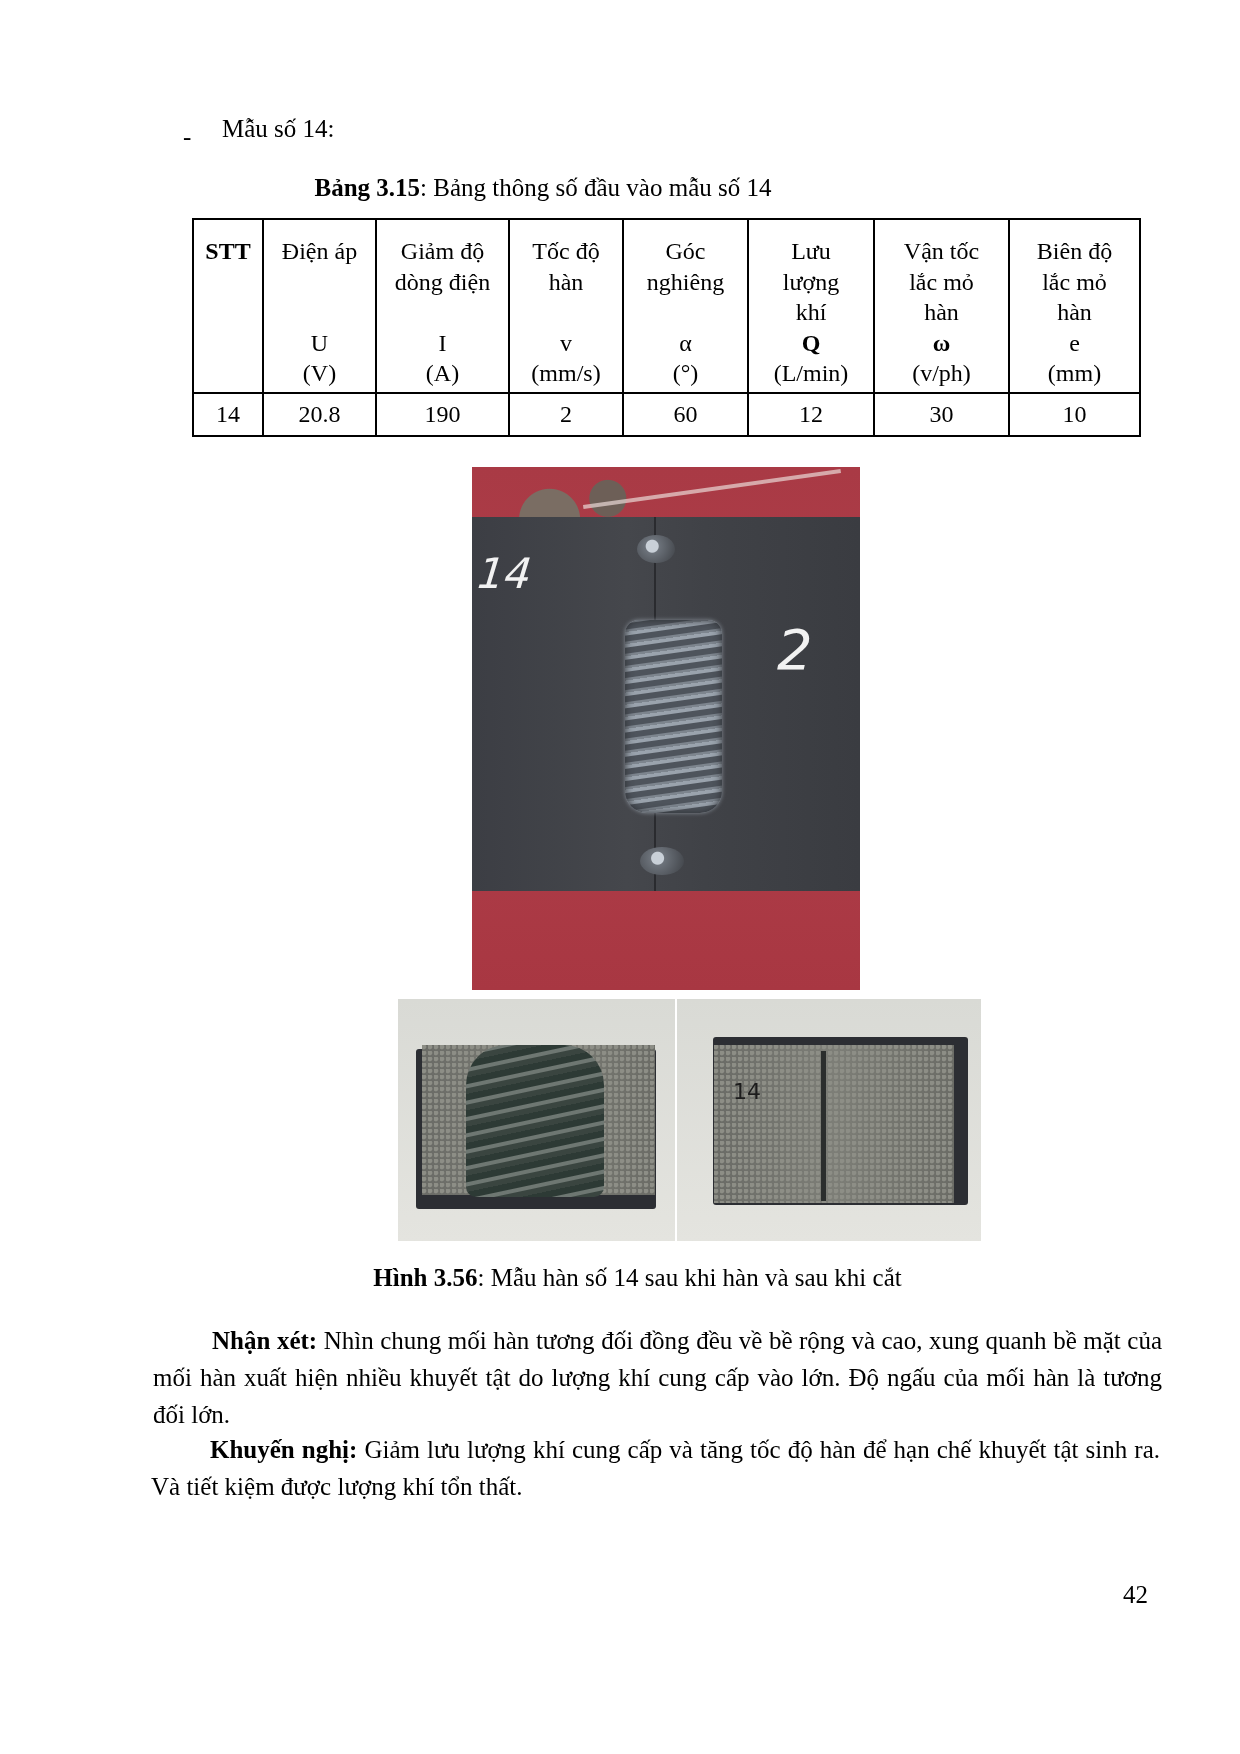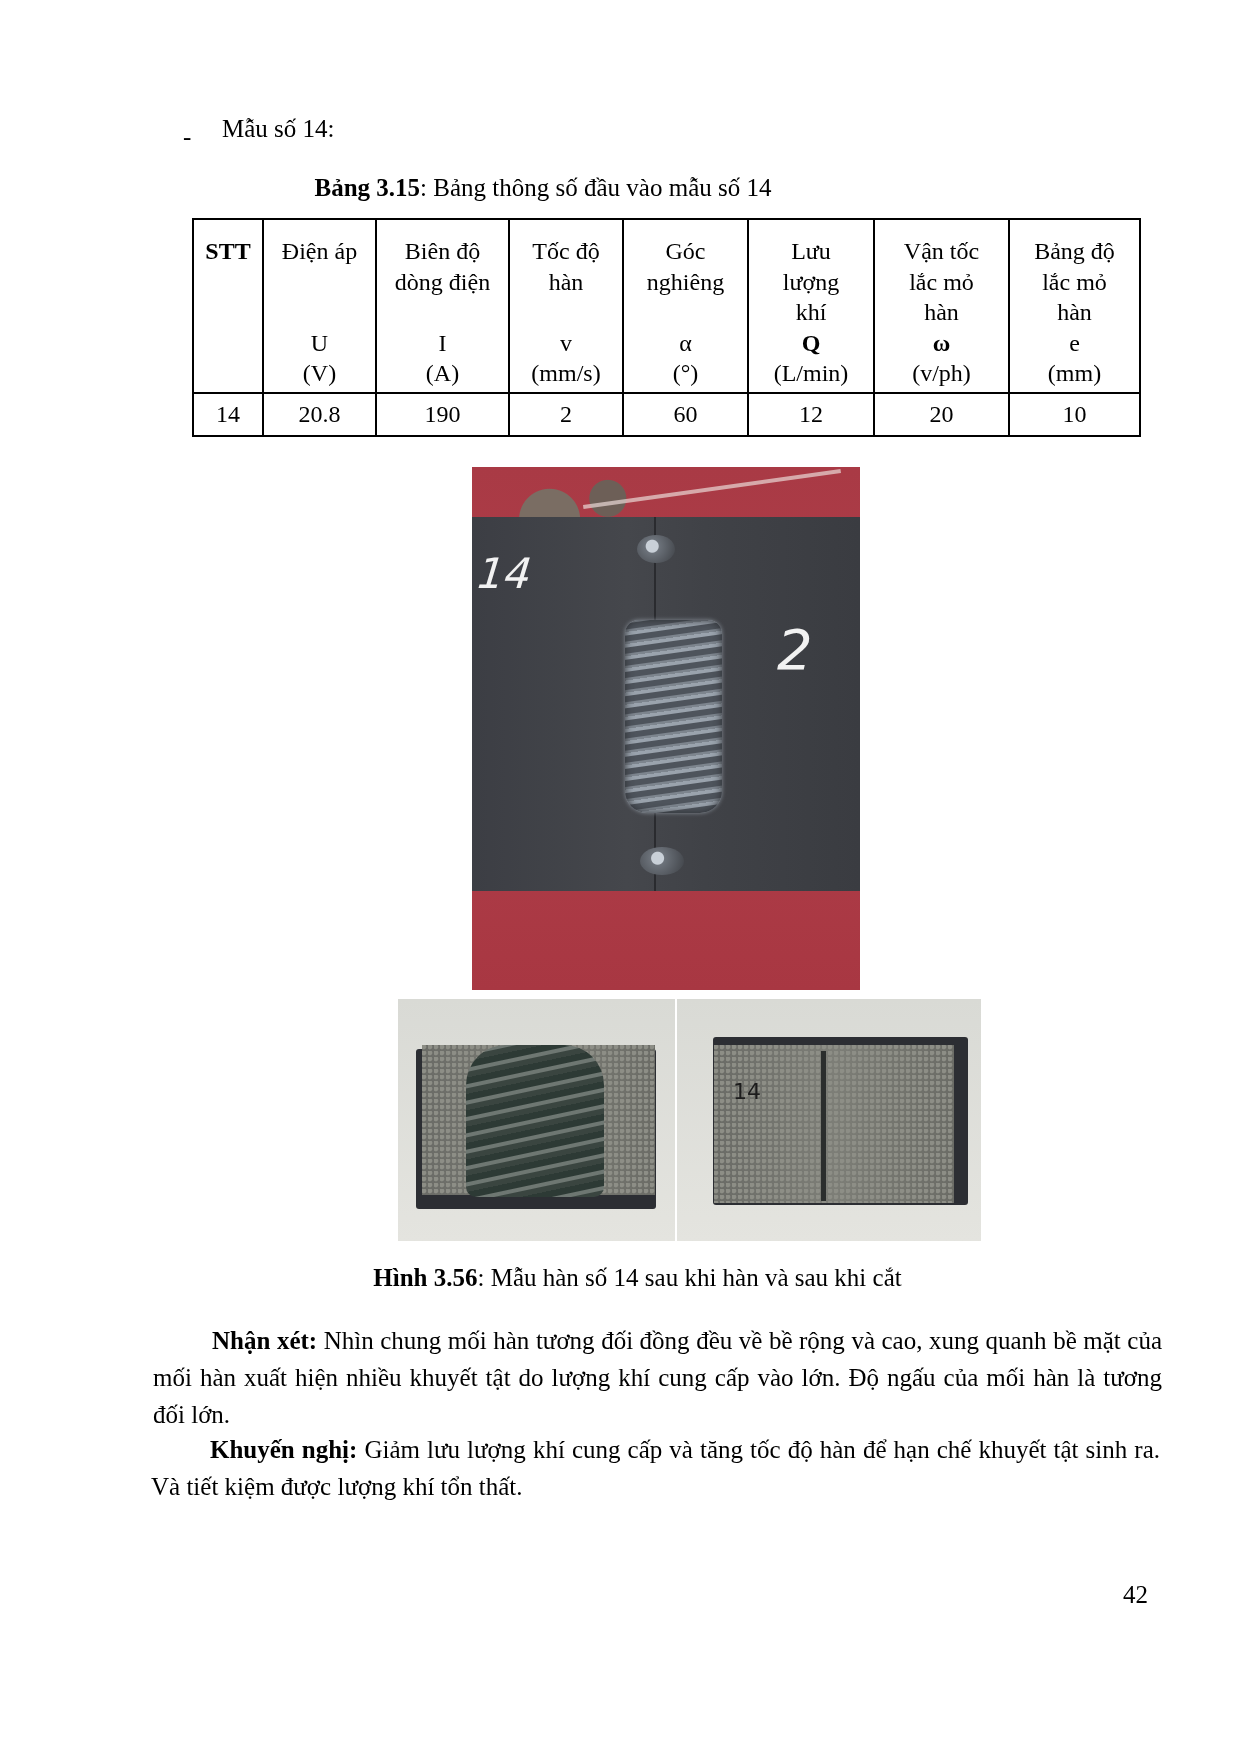--- a/index.html
+++ b/index.html
@@ -108,21 +108,21 @@
       </th>
       <th>
         <div class="hdr-cell">
           <span class="hdr-name">Điện áp</span>
           <span class="hdr-sym">U</span>
           <span class="hdr-unit">(V)</span>
         </div>
       </th>
       <th>
         <div class="hdr-cell">
-          <span class="hdr-name">Biên độ</span>
+          <span class="hdr-name">Giảm độ</span>
           <span class="hdr-name">dòng điện</span>
           <span class="hdr-sym">I</span>
           <span class="hdr-unit">(A)</span>
         </div>
       </th>
       <th>
         <div class="hdr-cell">
           <span class="hdr-name">Tốc độ</span>
           <span class="hdr-name">hàn</span>
           <span class="hdr-sym">v</span>
@@ -150,38 +150,38 @@
         <div class="hdr-cell">
           <span class="hdr-name">Vận tốc</span>
           <span class="hdr-name">lắc mỏ</span>
           <span class="hdr-name">hàn</span>
           <span class="hdr-sym bold-sym">ω</span>
           <span class="hdr-unit">(v/ph)</span>
         </div>
       </th>
       <th>
         <div class="hdr-cell">
-          <span class="hdr-name">Bảng độ</span>
+          <span class="hdr-name">Biên độ</span>
           <span class="hdr-name">lắc mỏ</span>
           <span class="hdr-name">hàn</span>
           <span class="hdr-sym">e</span>
           <span class="hdr-unit">(mm)</span>
         </div>
       </th>
     </tr>
   </thead>
   <tbody>
     <tr>
       <td>14</td>
       <td>20.8</td>
       <td>190</td>
       <td>2</td>
       <td>60</td>
       <td>12</td>
-      <td>20</td>
+      <td>30</td>
       <td>10</td>
     </tr>
   </tbody>
 </table>
 
 <div id="photo-weld" class="abs">
   <div class="bg-red"></div>
   <div class="crack"></div>
   <div class="plate"></div>
   <div class="seam"></div>

